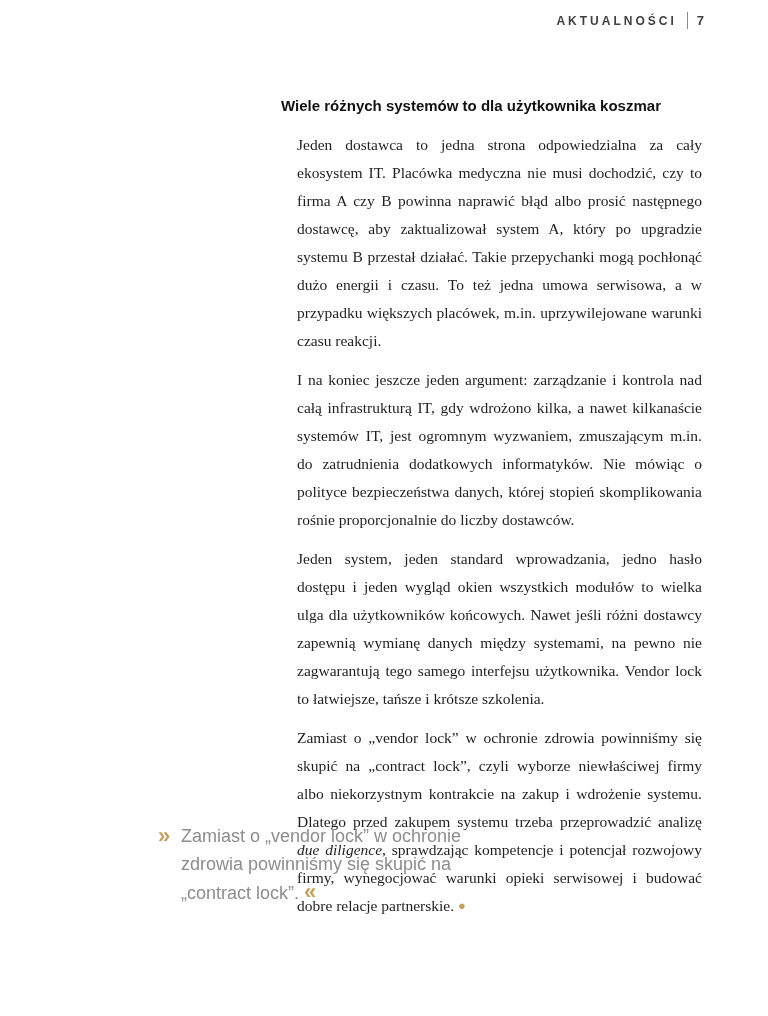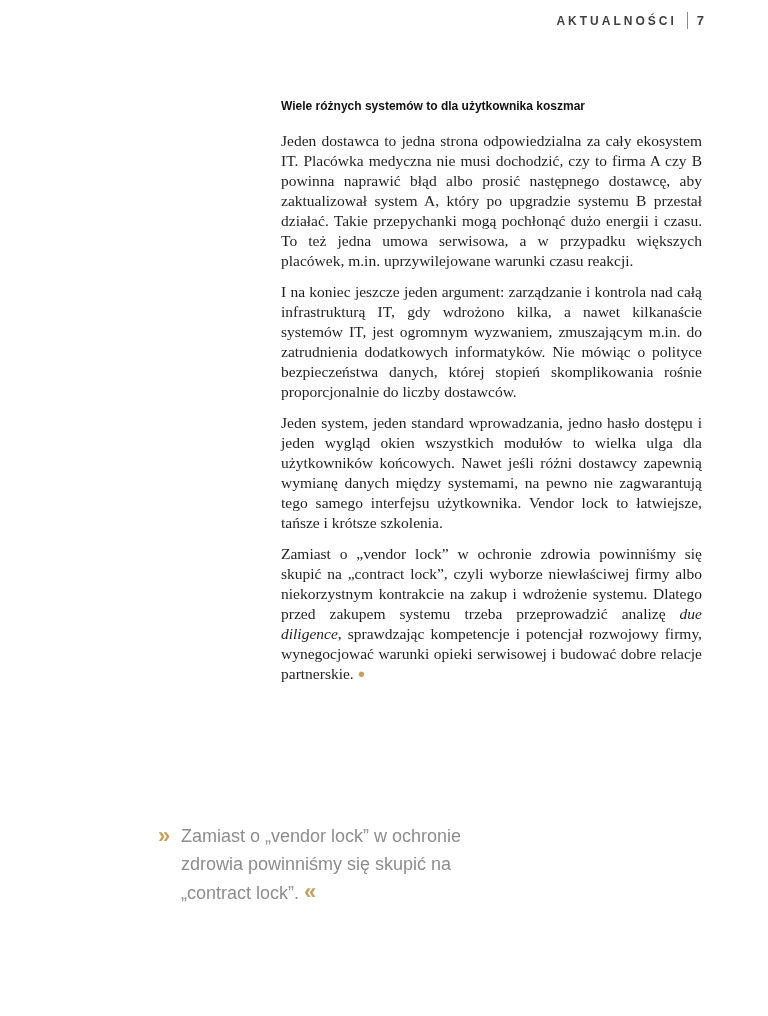--- a/index.html
+++ b/index.html
@@ -42,30 +42,30 @@
   
   .article {
     position: absolute;
     left: 281px;
     top: 96px;
     width: 421px;
     color: #1f1f1f;
   }
   .article h1 {
     font-family: "Liberation Sans", sans-serif;
-    font-size: 12px;
+    font-size: 15px;
     font-weight: 700;
     color: #121212;
     margin: 0 0 15px 0;
     line-height: 20px;
   }
   .article p {
     font-size: 15.5px;
-    line-height: 20px;
-    margin: 0 0 11px 0;
+    line-height: 28px;
+    margin: 0 0 11px 16px;
     text-align: justify;
     hyphens: auto;
   }
   .article p:last-child { margin-bottom: 0; }
   .article em { font-style: italic; }
   .end-mark {
     color: #c5a05e;
     font-size: 13px;
     vertical-align: 1px;
   }

